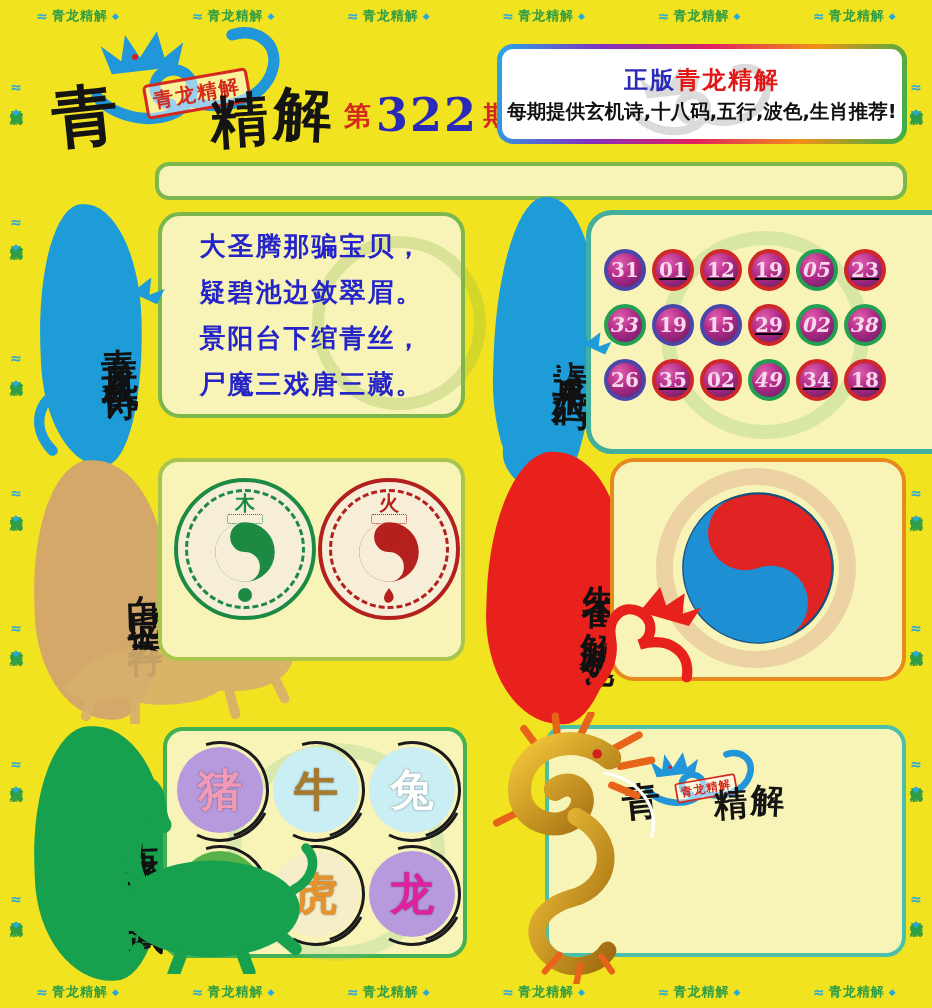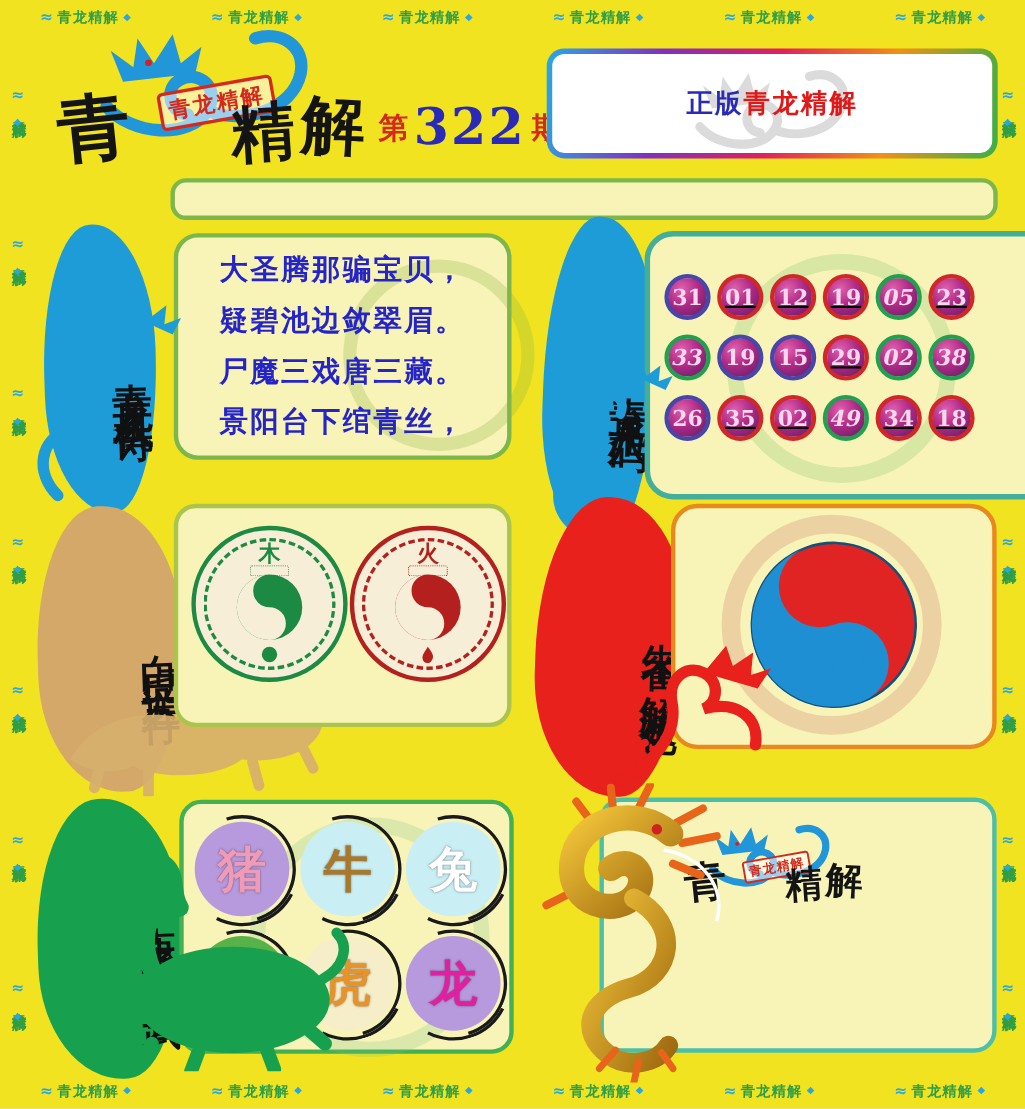--- a/index.html
+++ b/index.html
@@ -299,35 +299,36 @@
   </div>
 
   <div class="infobox">
     <div class="infobox-in">
       <svg class="info-wm">
           <use href="#sym-swirl"></use>
         </svg>
       <div class="info-t1">
         <span class="pfx">正版</span><span class="brand">青龙精解</span>
       </div>
+      <div class="info-t2">每期提供玄机诗,十八码,五行,波色,生肖推荐!</div>
     </div>
   </div>
 
   <div class="panel bar"></div>
 
   <div class="blob single blob-poem">
     <div class="vcol">青龙玄机诗</div>
   </div>
 
   <div class="panel poem-box">
     <div class="wm" style="left:150px;top:20px;width:150px;height:150px;border:12px solid rgba(140,180,70,.28);"></div>
     <div class="poem-line">大圣腾那骗宝贝，</div>
     <div class="poem-line">疑碧池边敛翠眉。</div>
+    <div class="poem-line">景阳台下绾青丝，</div>
     <div class="poem-line">尸魔三戏唐三藏。</div>
-    <div class="poem-line">景阳台下绾青丝，</div>
   </div>
 
   <svg class="deco d-poem">
       <use href="#sym-dragon"></use>
     </svg>
 
   <div class="blob single blob-codes">
     <div class="vcol">青龙十八码</div>
   </div>
 

